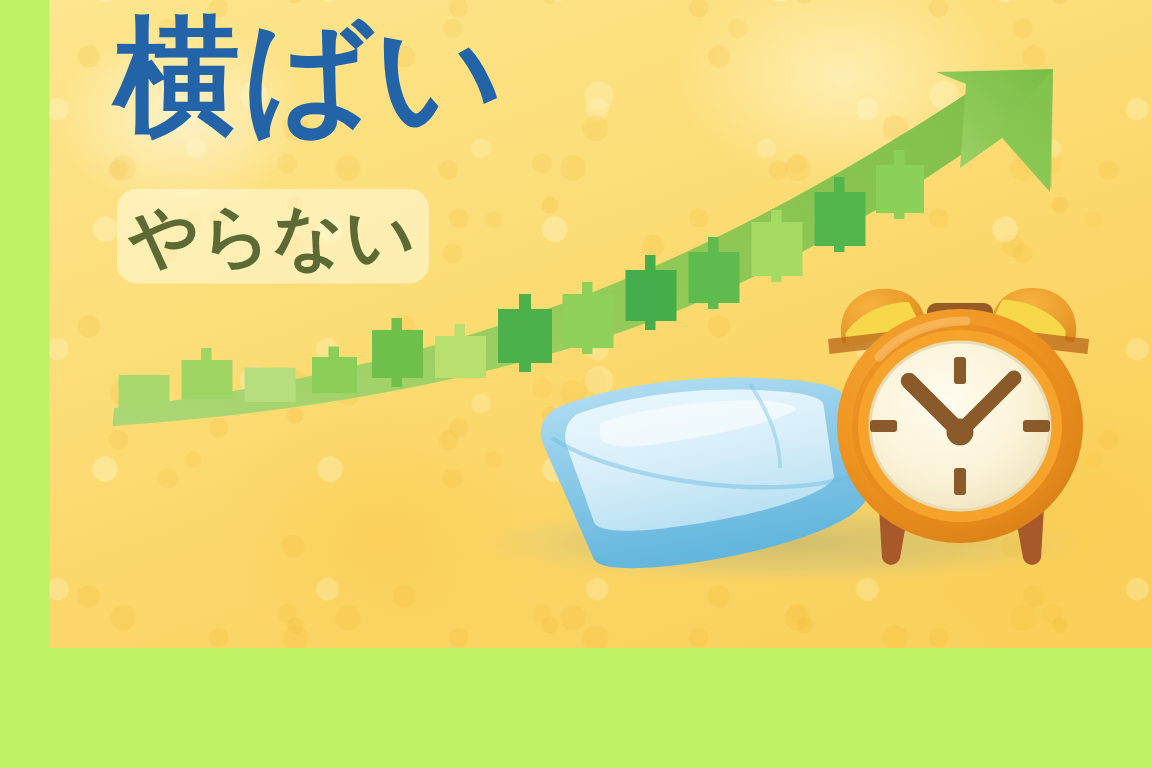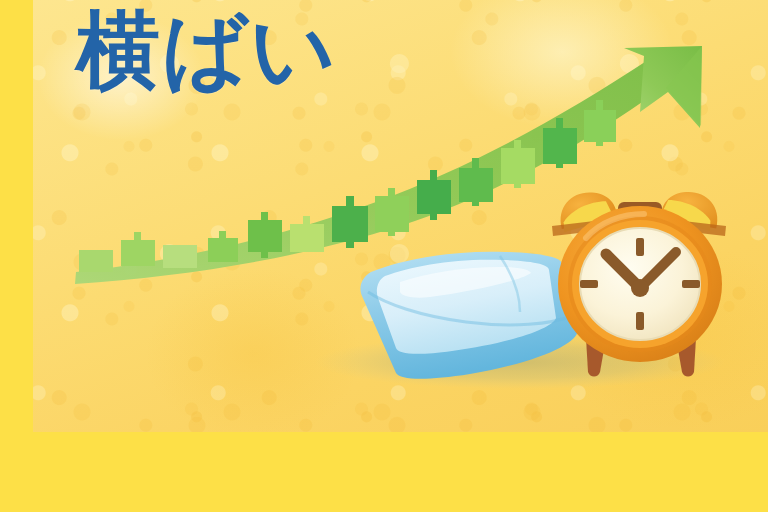--- a/index.html
+++ b/index.html
@@ -12,21 +12,21 @@
     width: 768px;
     height: 512px;
     overflow: hidden;
     font-family: "Liberation Sans", sans-serif;
   }
 
   #stage {
     position: relative;
     width: 768px;
     height: 512px;
-    background: #fde047;
+    background: #bef264;
   }
 
   
   #panel {
     position: absolute;
     left: 33px;
     top: 0px;
     width: 735px;
     height: 432px;
     overflow: hidden;
@@ -314,14 +314,17 @@
 
           <path d="M 586,238 C 600,222 622,214 644,214" fill="none" stroke="#ffd08a" stroke-width="6" opacity="0.45" stroke-linecap="round"></path>
         </g>
 
       </g>
     </svg>
   </div>
 
   <div id="title" class="nowrap">横ばい</div>
 
+  <div id="subtitle-chip">
+    <span id="subtitle-text">やらない</span>
+  </div>
 
 </div>
 
 </body></html>

